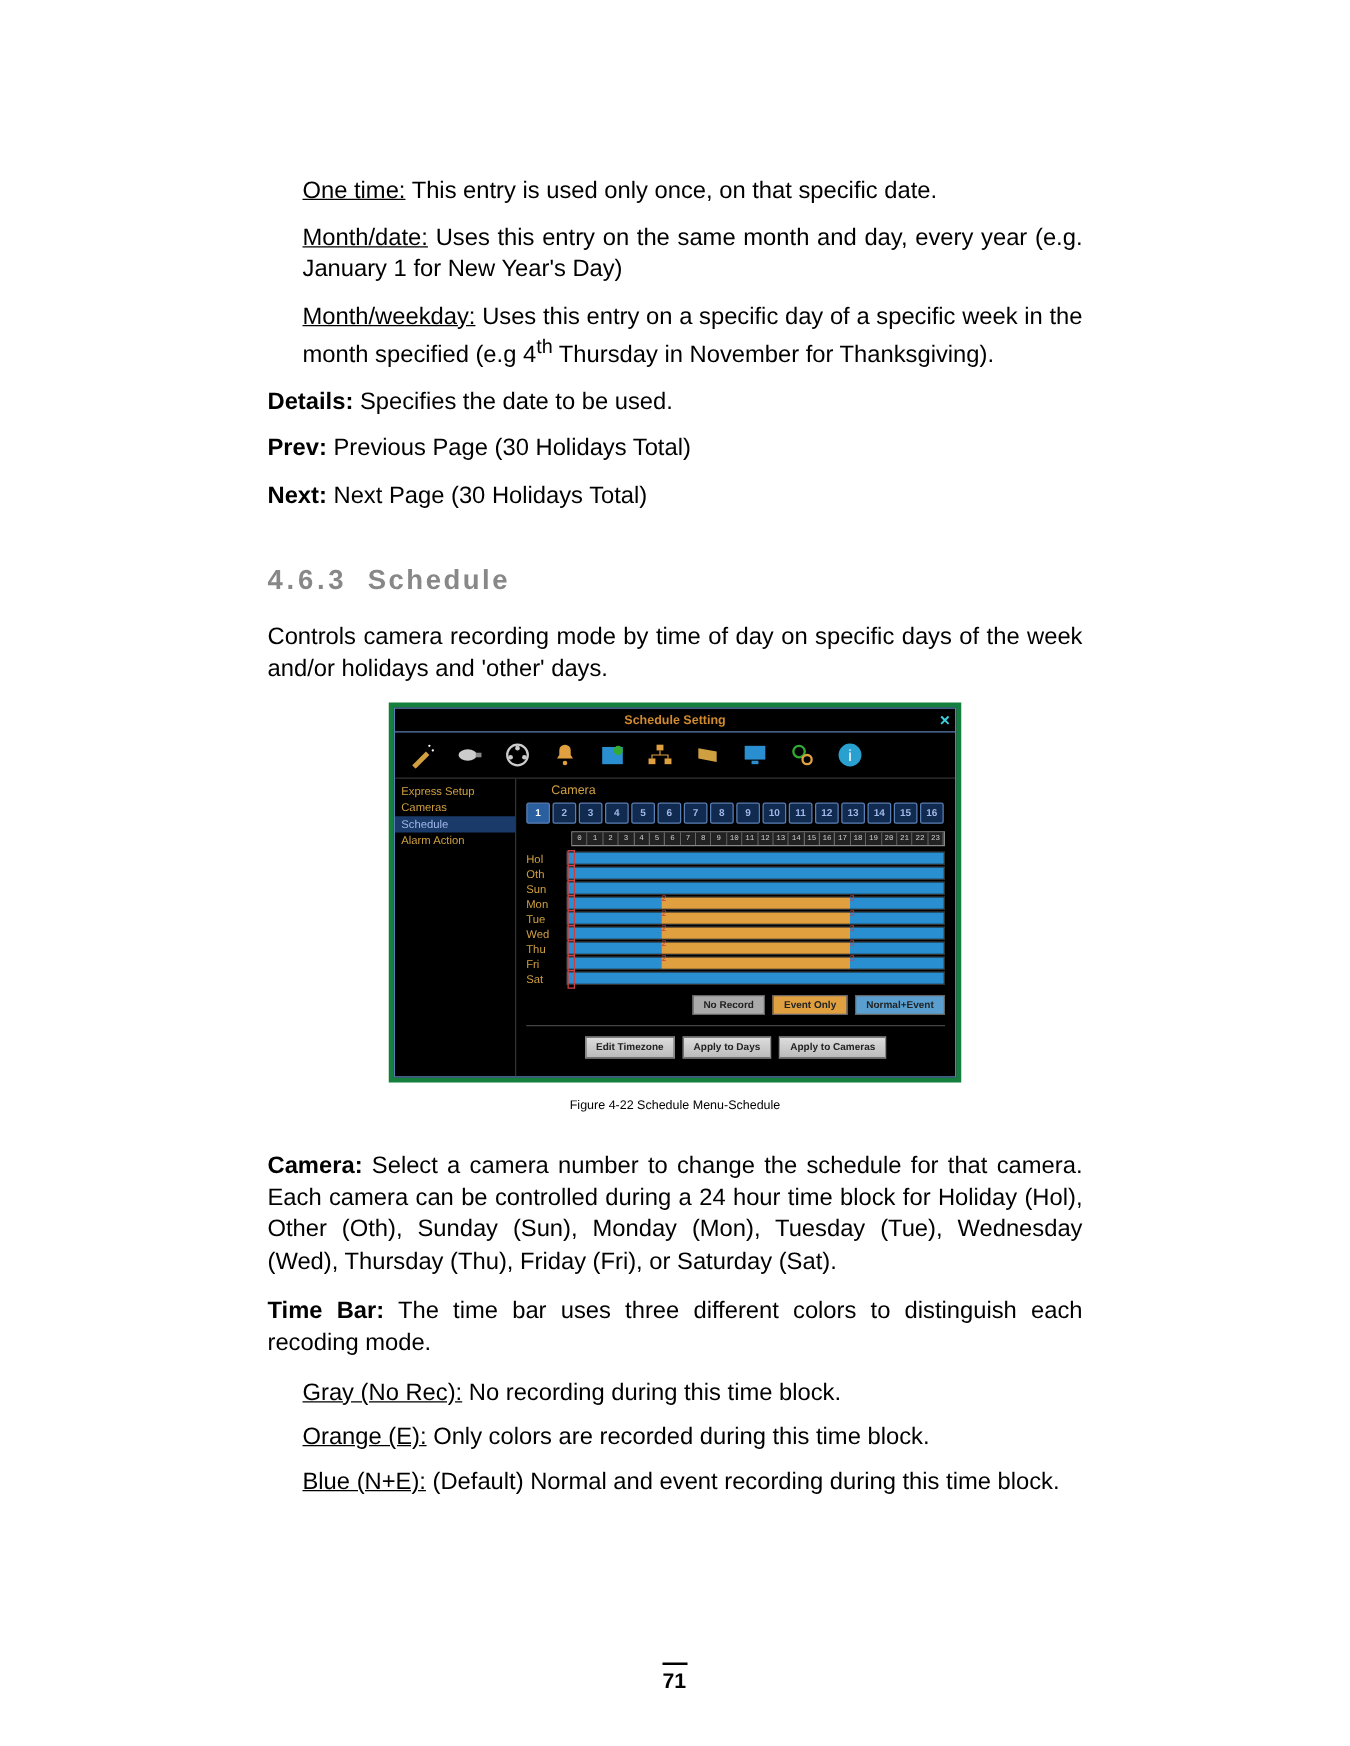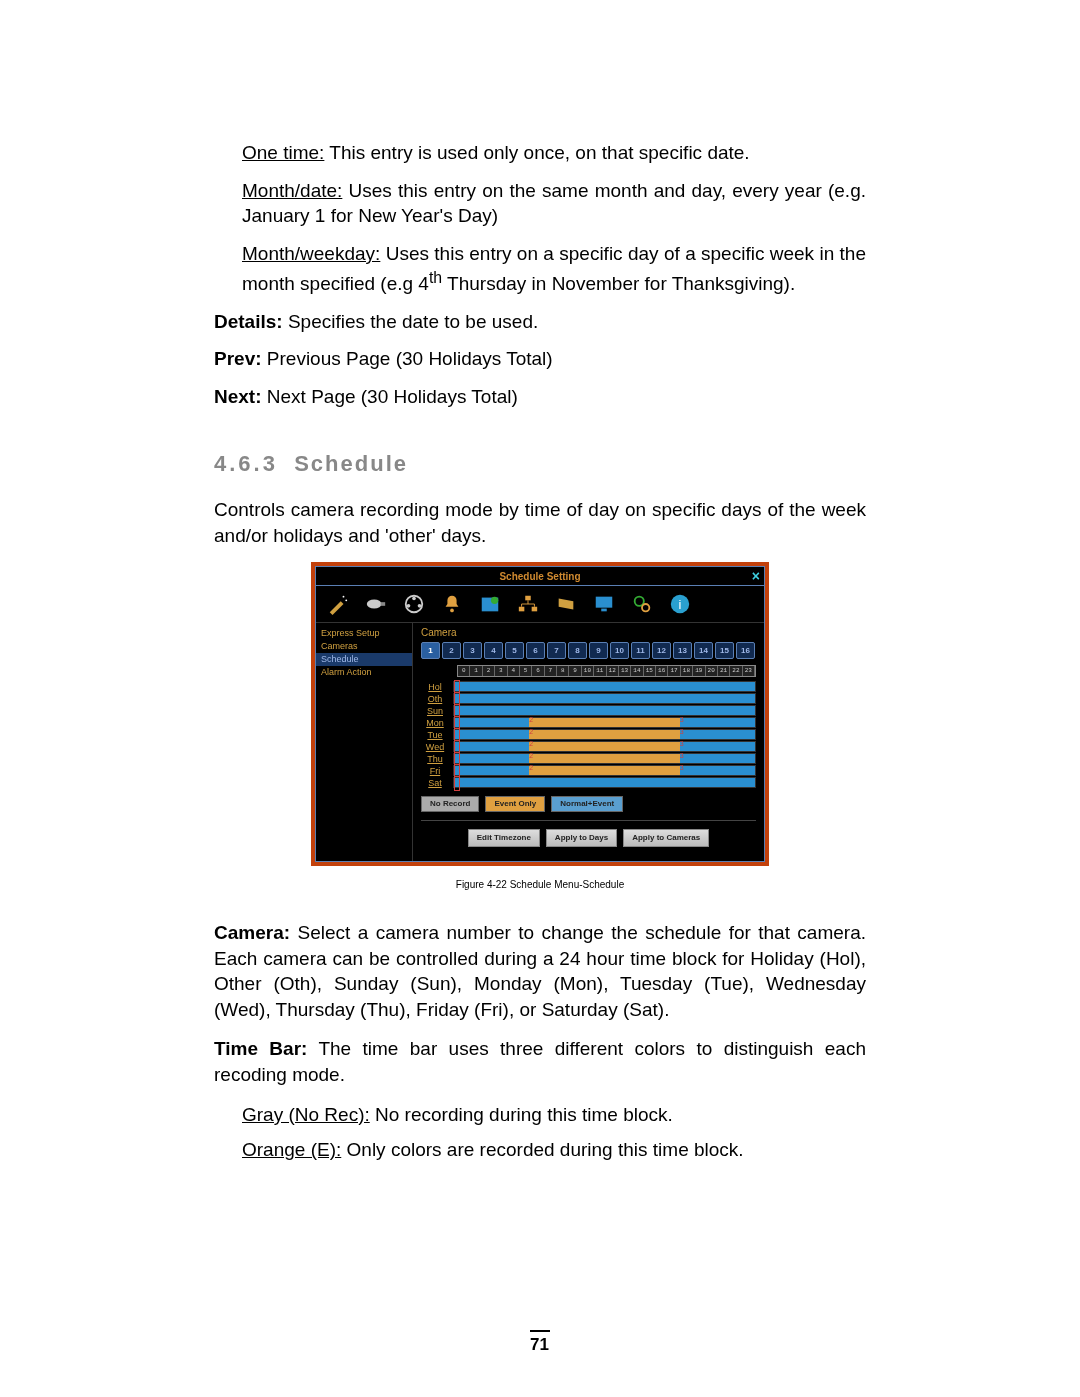--- a/index.html
+++ b/index.html
@@ -29,21 +29,21 @@
     margin: 40px 0 18px 0;
   }
   .sec-heading .num { letter-spacing: 3px; }
   .body-p { margin: 0 0 14px 0; text-align: justify; }
 
   
   .shot-wrap { text-align: center; margin: 10px 0 0 0; }
   .shot {
     display: inline-block;
     width: 450px;
-    background: #c2410c;
+    background: #15803d;
     padding: 4px;
     text-align: left;
   }
   .win {
     border: 1px solid #5a7fb4;
     position: relative;
     background: #000;
   }
   .titlebar {
     height: 18px;
@@ -79,21 +79,21 @@
     width: 96px;
     border-right: 1px solid #333;
     padding: 4px 0;
     font: 9px/13px Verdana, sans-serif;
     color: #d0a040;
   }
   .sb-item { padding: 0 5px; }
   .sb-item.active { background: #1a3a6a; color: #9fb8e8; }
   .mainpane { flex: 1; padding: 4px 8px 8px 8px; }
 
-  .mlabel { font: 10px Verdana, sans-serif; color: #d0a040; margin-bottom: 4px; }
+  .mlabel { font: 10px Verdana, sans-serif; color: #d0a040; margin-bottom: 4px; margin-left: 20px; }
   .cambuttons { display: flex; gap: 2px; flex-wrap: wrap; margin-bottom: 6px; }
   .cambtn {
     width: 17px; height: 15px;
     background: #112a50;
     border: 1px solid #5a7fb4;
     color: #9fb8e8;
     font: bold 8px/15px Verdana, sans-serif;
     text-align: center;
     border-radius: 2px;
   }
@@ -108,30 +108,30 @@
   .hoursrow .hr {
     flex: 1;
     border-right: 1px solid #666;
     font: 6px/10px Courier, monospace;
     color: #ccc;
     text-align: center;
     background: #222;
   }
   .daygrid { margin-left: 0; }
   .dayrow { display: flex; align-items: center; height: 11px; margin-bottom: 1px; }
-  .dlabel { width: 28px; font: 9px Verdana, sans-serif; color: #d0a040; text-align: center; padding-right: 4px; text-decoration: underline; }
+  .dlabel { width: 28px; font: 9px Verdana, sans-serif; color: #d0a040; text-align: left; padding-right: 4px; }
   .bar { flex: 1; height: 9px; display: flex; border: 1px solid #333; position: relative; }
   .seg { height: 100%; }
   .seg.ne  { background: #2a8fd0; }  
   .seg.ev  { background: #e0a040; }  
   .nudge1 { position:absolute; left:0; top:-2px; width:4px; height:13px; border:1px solid #d04040; pointer-events:none; }
   .mark2, .mark3 { position:absolute; top:-2px; font:7px Verdana,sans-serif; color:#d04040; }
   .mark2 { left:25%; } .mark3 { left:75%; }
 
-  .legend { display:flex; gap:6px; justify-content:flex-start; margin:8px 0 6px 0; }
+  .legend { display:flex; gap:6px; justify-content:flex-end; margin:8px 0 6px 0; }
   .lg {
     border:1px solid #666;
     font: bold 8px/14px Verdana, sans-serif;
     padding: 0 8px;
     color:#222;
   }
   .lg.nr { background: #aaa; }
   .lg.ev { background: #e0a040; }
   .lg.ne { background: #5a9fd0; }
 
@@ -424,15 +424,16 @@
       </div>
     </div>
     <div class="figcap">Figure 4-22 Schedule Menu-Schedule</div>
   </div>
 
   <p class="body-p"><span class="b" style="font-weight:bold">Camera:</span><span> Select a camera number to change the schedule for that camera. Each camera can be controlled during a 24 hour time block for Holiday (Hol), Other (Oth), Sunday (Sun), Monday (Mon), Tuesday (Tue), Wednesday (Wed), Thursday (Thu), Friday (Fri), or Saturday (Sat).</span></p>
   <p class="body-p"><span class="b" style="font-weight:bold">Time Bar:</span><span> The time bar uses three different colors to distinguish each recoding mode.</span></p>
 
   <p class="indent-entry"><span class="ul">Gray (No Rec):</span><span> No recording during this time block.</span></p>
   <p class="indent-entry"><span class="ul">Orange (E):</span><span> Only colors are recorded during this time block.</span></p>
+  <p class="indent-entry"><span class="ul">Blue (N+E):</span><span> (Default) Normal and event recording during this time block.</span></p>
 
   <div class="pagenum">71</div>
 </div>
 
 </body></html>

